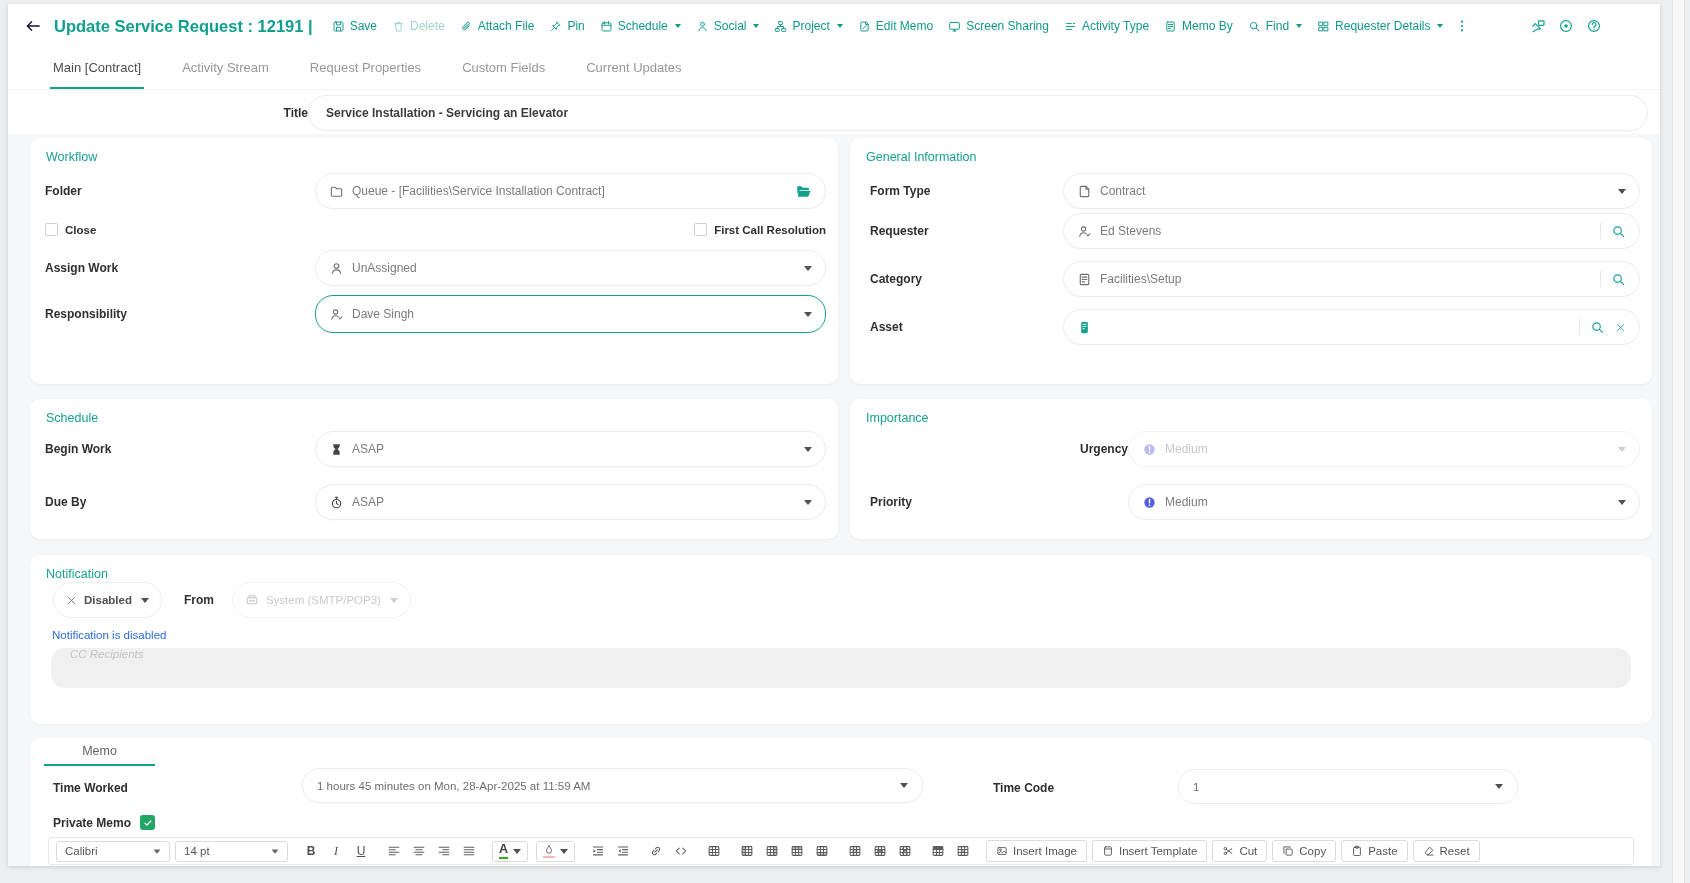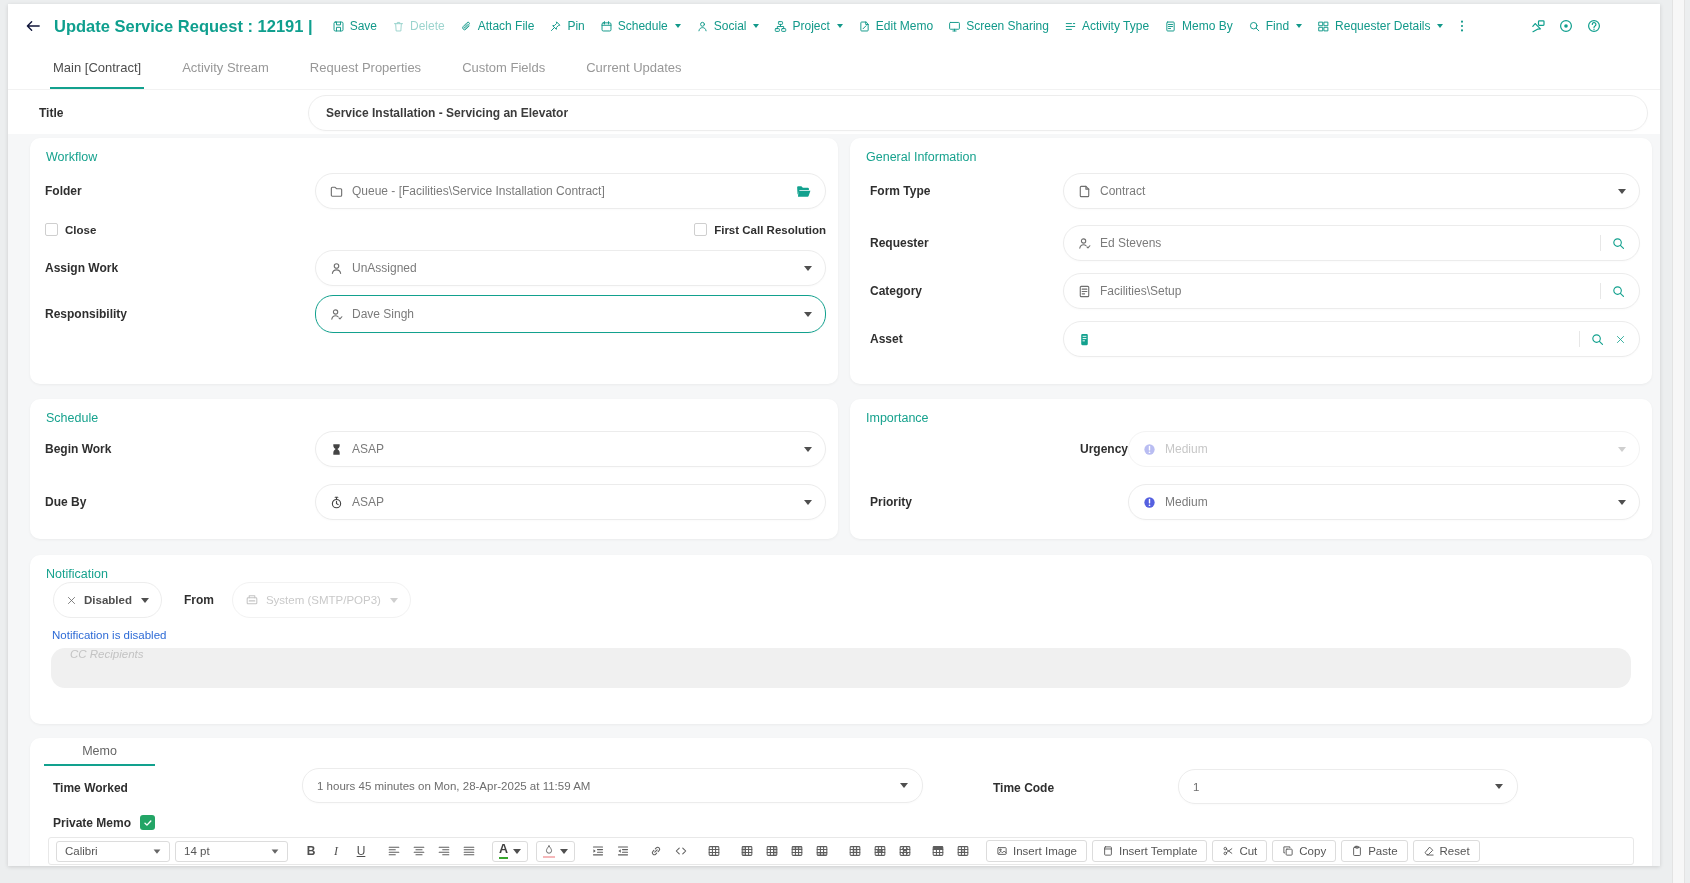--- a/index.html
+++ b/index.html
@@ -50,21 +50,21 @@
   .right-ic { margin-left:auto; display:flex; align-items:center; gap:10px; }
   .sep { width:1px; height:16px; background:#e7e7e7; }
   .ic-search { width:15px; height:15px; color:#12a18e; }
   .ic-x { width:11px; height:11px; color:#12a18e; }
 
   .cb { width:13px; height:13px; border:1px solid #cfcfcf; border-radius:2px; background:#fff; flex:0 0 auto; cursor:pointer; }
   .cb-label { font-size:11.5px; font-weight:bold; color:#2f2f2f; margin-left:7px; }
 
   
   .title-row { display:flex; align-items:center; padding:5px 12px 9px 31px; }
-  .title-row .form-label { width:269px; }
+  .title-row .form-label { width:269px;text-align:right; }
   .title-field { flex:1; height:36px; border:1px solid #ededed; border-radius:18px; display:flex; align-items:center;
                  padding:0 17px; font-size:12px; font-weight:bold; color:#3c3c3c; box-shadow:0 1px 2px rgba(0,0,0,.02); }
 
   
   .content { position:absolute; left:0; right:0; top:130px; bottom:0; background:#f6f7f8; }
   .card { position:absolute; background:#fff; border-radius:10px; box-shadow:0 1px 3px rgba(0,0,0,.05); }
   .card-h { font-size:12.5px; color:#17a28e; padding:12px 16px 0 16px; }
 
   .card-workflow { left:22px;  top:4px;   width:808px;  height:246px; }
   .card-general  { left:842px; top:4px;   width:802px;  height:246px; }
@@ -384,21 +384,21 @@
           <span class="i fi">
               <svg viewBox="0 0 16 16">
                 <path d="M9.5 2.5h-5a1 1 0 00-1 1v9a1 1 0 001 1h7a1 1 0 001-1V5.5z"></path>
                 <path d="M9.5 2.5v3h3"></path>
               </svg>
             </span>
           <span>Contract</span>
           <span class="caret"></span>
         </div>
       </div>
-      <div class="form-row" style="margin-top:16px;">
+      <div class="form-row" style="margin-top:4px;">
         <span class="form-label">Requester</span>
         <div class="field">
           <span class="i fi">
               <svg viewBox="0 0 16 16">
                 <circle cx="7" cy="5.3" r="2.3"></circle>
                 <path d="M3 13c.4-2.7 2.1-3.7 4-3.7 1 0 1.9.3 2.6.9"></path>
                 <path d="M10.6 11.6l1.1 1.1 2-2.3"></path>
               </svg>
             </span>
           <span>Ed Stevens</span>

